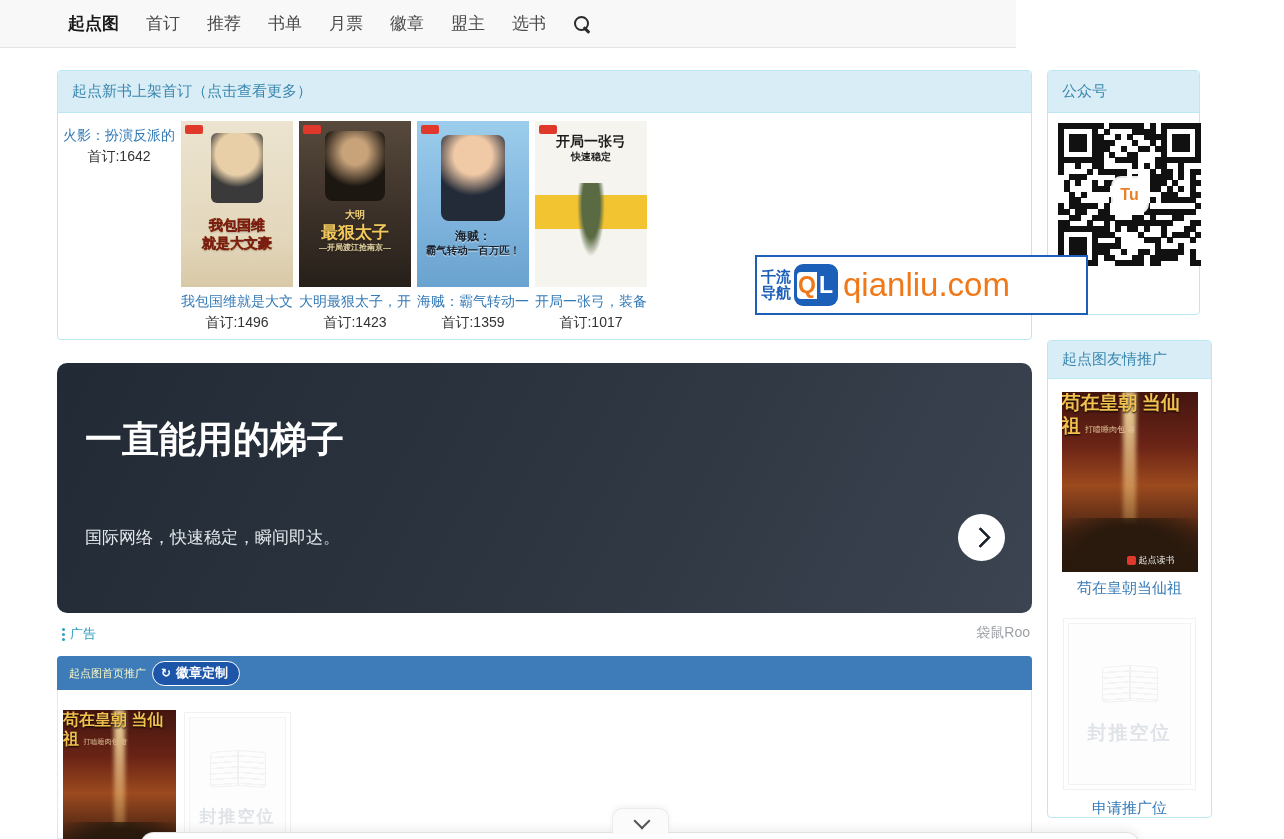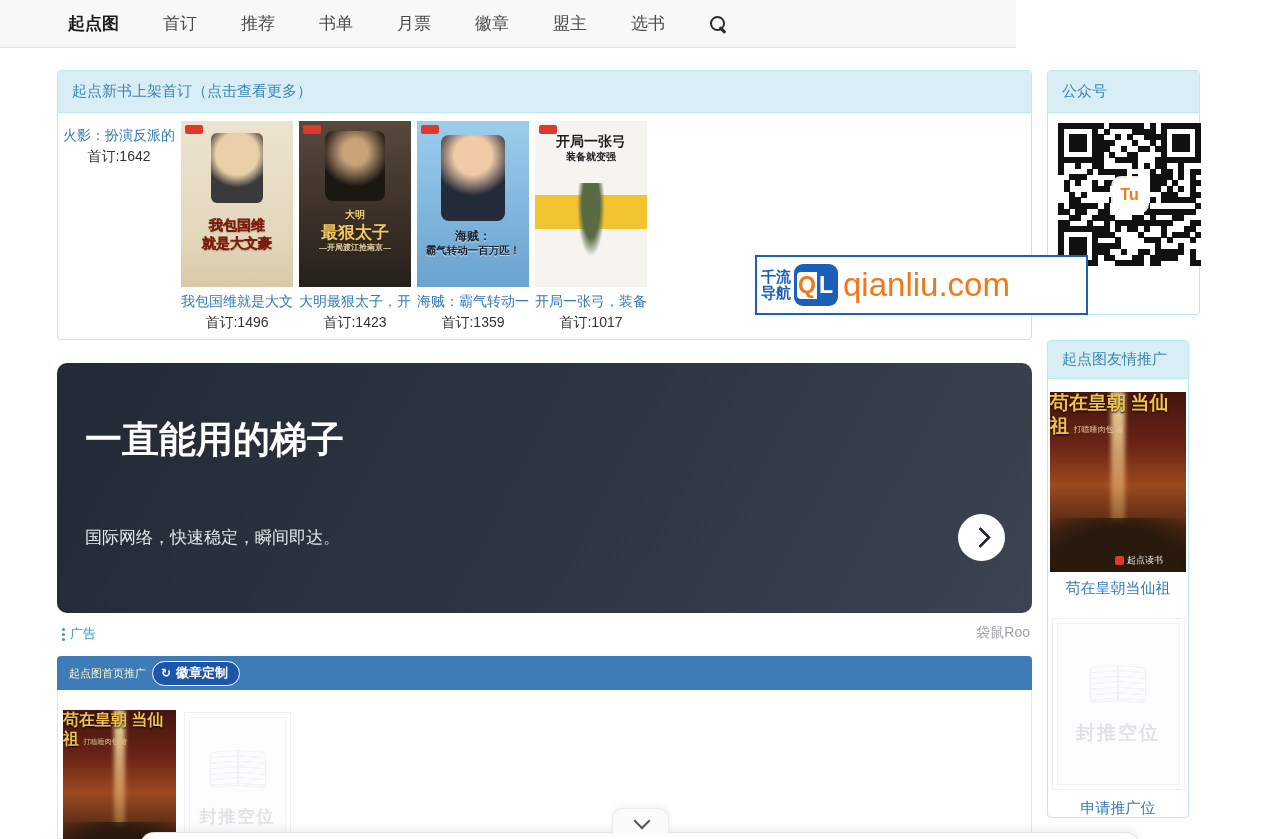--- a/index.html
+++ b/index.html
@@ -5,21 +5,21 @@
   * { margin:0; padding:0; box-sizing:border-box; }
   html,body { width:1284px; height:839px; }
   body {
     position:relative; overflow:hidden; background:#fff;
     font-family:"Liberation Sans","DejaVu Sans",sans-serif; color:#333;
   }
 
   
   .topnav { position:absolute; left:0; top:0; width:1016px; height:48px;
     background:#f8f8f8; border-bottom:1px solid #e4e4e4;
-    display:flex; align-items:center; padding-left:68px; gap:44px; }
+    display:flex; align-items:center; padding-left:68px; gap:27px; }
   .topnav .nav-item { font-size:17px; color:#4a4a4a; cursor:pointer; white-space:nowrap; }
   .topnav .nav-item.active { color:#1a1a1a; font-weight:bold; }
   .magnifier { position:relative; width:18px; height:18px; display:inline-block; cursor:pointer; }
   .magnifier::before { content:""; position:absolute; left:1px; top:1px; width:11px; height:11px;
     border:2px solid #2b2b2b; border-radius:50%; }
   .magnifier::after { content:""; position:absolute; left:12px; top:11px; width:3px; height:8px;
     background:#2b2b2b; transform:rotate(-45deg); border-radius:1px; }
 
   
   .panel { position:absolute; background:#fff; border:1px solid #bce8f1; border-radius:4px; }
@@ -145,21 +145,21 @@
   .qr-wrap { padding:10px; }
   .qr { position:relative; width:143px; height:143px; background:#fff; }
   .qr i { position:absolute; background:#111; }
   .qr-logo { position:absolute; left:50%; top:50%; transform:translate(-50%,-50%); width:34px; height:34px;
     background:#fff; border-radius:8px; box-shadow:0 0 0 2px rgba(255,255,255,.9); display:flex;
     align-items:center; justify-content:center; font-weight:bold; font-size:16px; color:#ec7e23; z-index:5; }
   .panel-foot { border-top:1px solid #e6ebee; background:#f6f8f9; height:38px; display:flex;
     align-items:center; justify-content:center; font-size:14px; color:#337ab7; cursor:pointer;
     border-radius:0 0 3px 3px; }
 
-  #friend-panel { left:1047px; top:340px; width:142px; height:478px; }
+  #friend-panel { left:1047px; top:340px; width:165px; height:478px; }
   #friend-panel .panel-head { padding:9px 14px; }
   .sb-cover { margin:13px auto 0 auto; width:136px; height:180px; }
   .sb-cover .f-t1 { padding-top:14px; font-size:19px; }
   .sb-cover .f-t2 { font-size:19px; }
   .sb-cover .f-author { font-size:8px; margin-top:3px; }
   .sb-cover .f-brand { font-size:9px;padding-left:42px; }
   .promo-cover .f-t1 { padding-top:12px; font-size:16px; }
   .promo-cover .f-t2 { font-size:16px; }
   .promo-cover .f-author { font-size:7px; margin-top:2px; }
   .sb-caption { margin-top:7px; text-align:center; font-size:15px; color:#337ab7; cursor:pointer; }
@@ -224,21 +224,21 @@
         <span class="cov-line t1">海贼：</span>
         <span class="cov-line t2">霸气转动一百万匹！</span>
       </div>
       <div class="cap">海贼：霸气转动一</div>
       <div class="stat">首订:1359</div>
     </div>
     <div class="book-col">
       <div class="cover cover6">
         <span class="brand-chip"></span>
         <span class="cov-line t1">开局一张弓</span>
-        <span class="cov-line t2">装备就变强</span>
+        <span class="cov-line t2">快速稳定</span>
       </div>
       <div class="cap">开局一张弓，装备</div>
       <div class="stat">首订:1017</div>
     </div>
   </div>
 </div>
 
 <div id="watermark">
   <span class="wm-cn">
     <span>千流</span>

